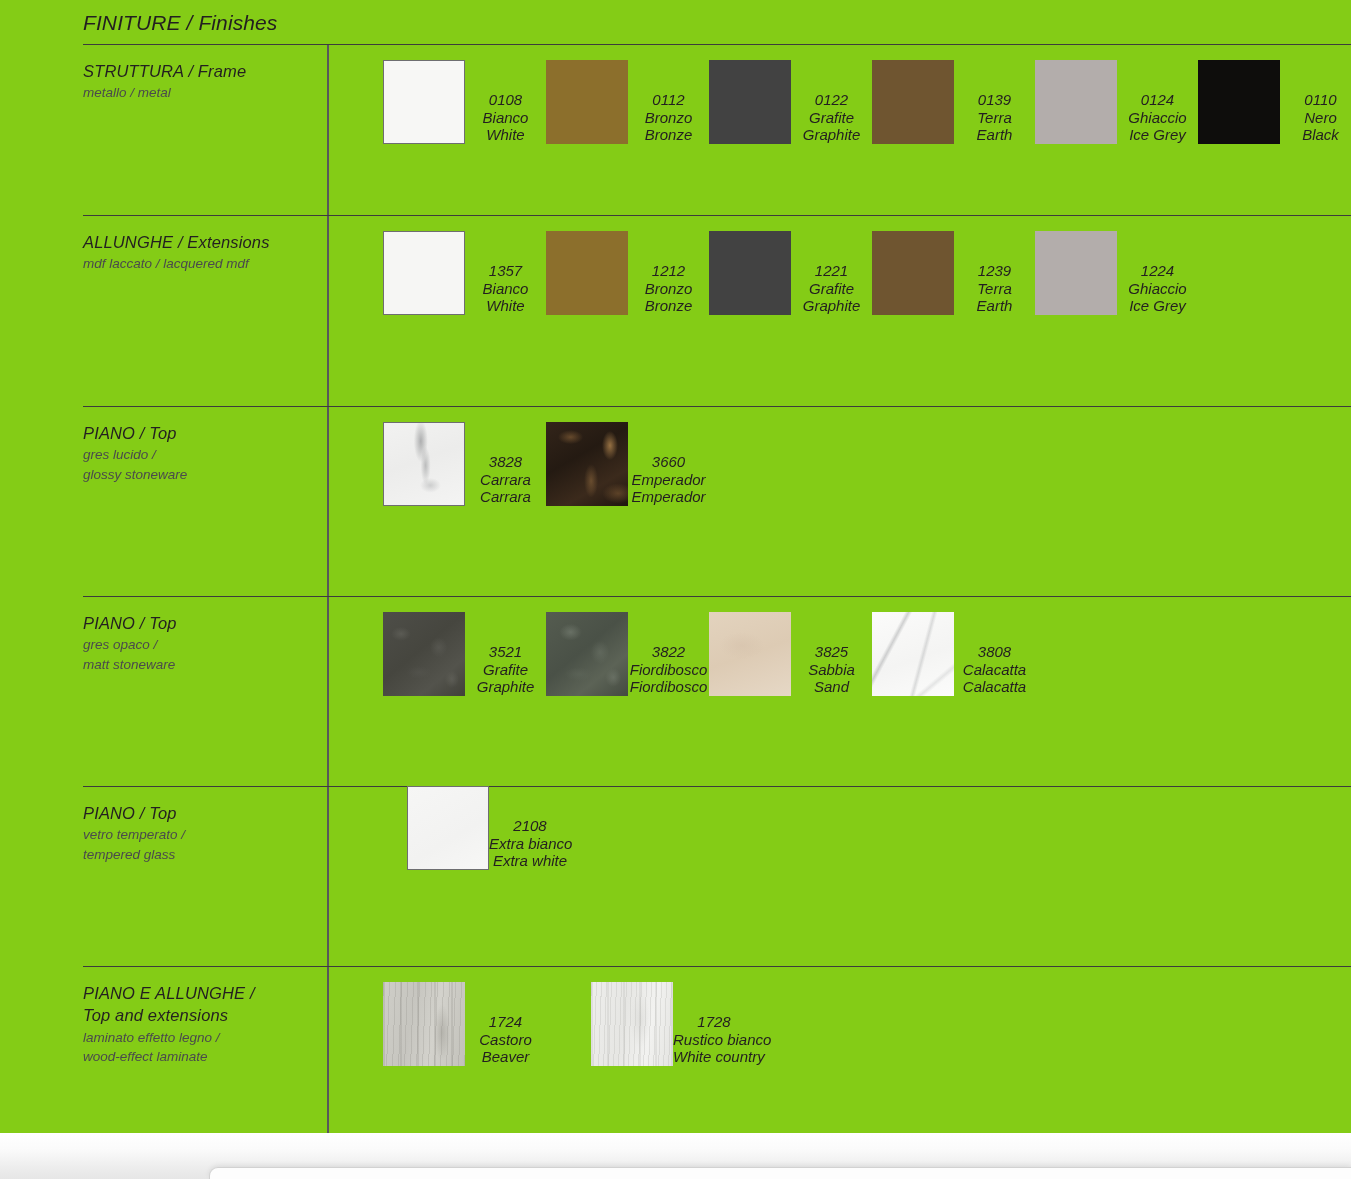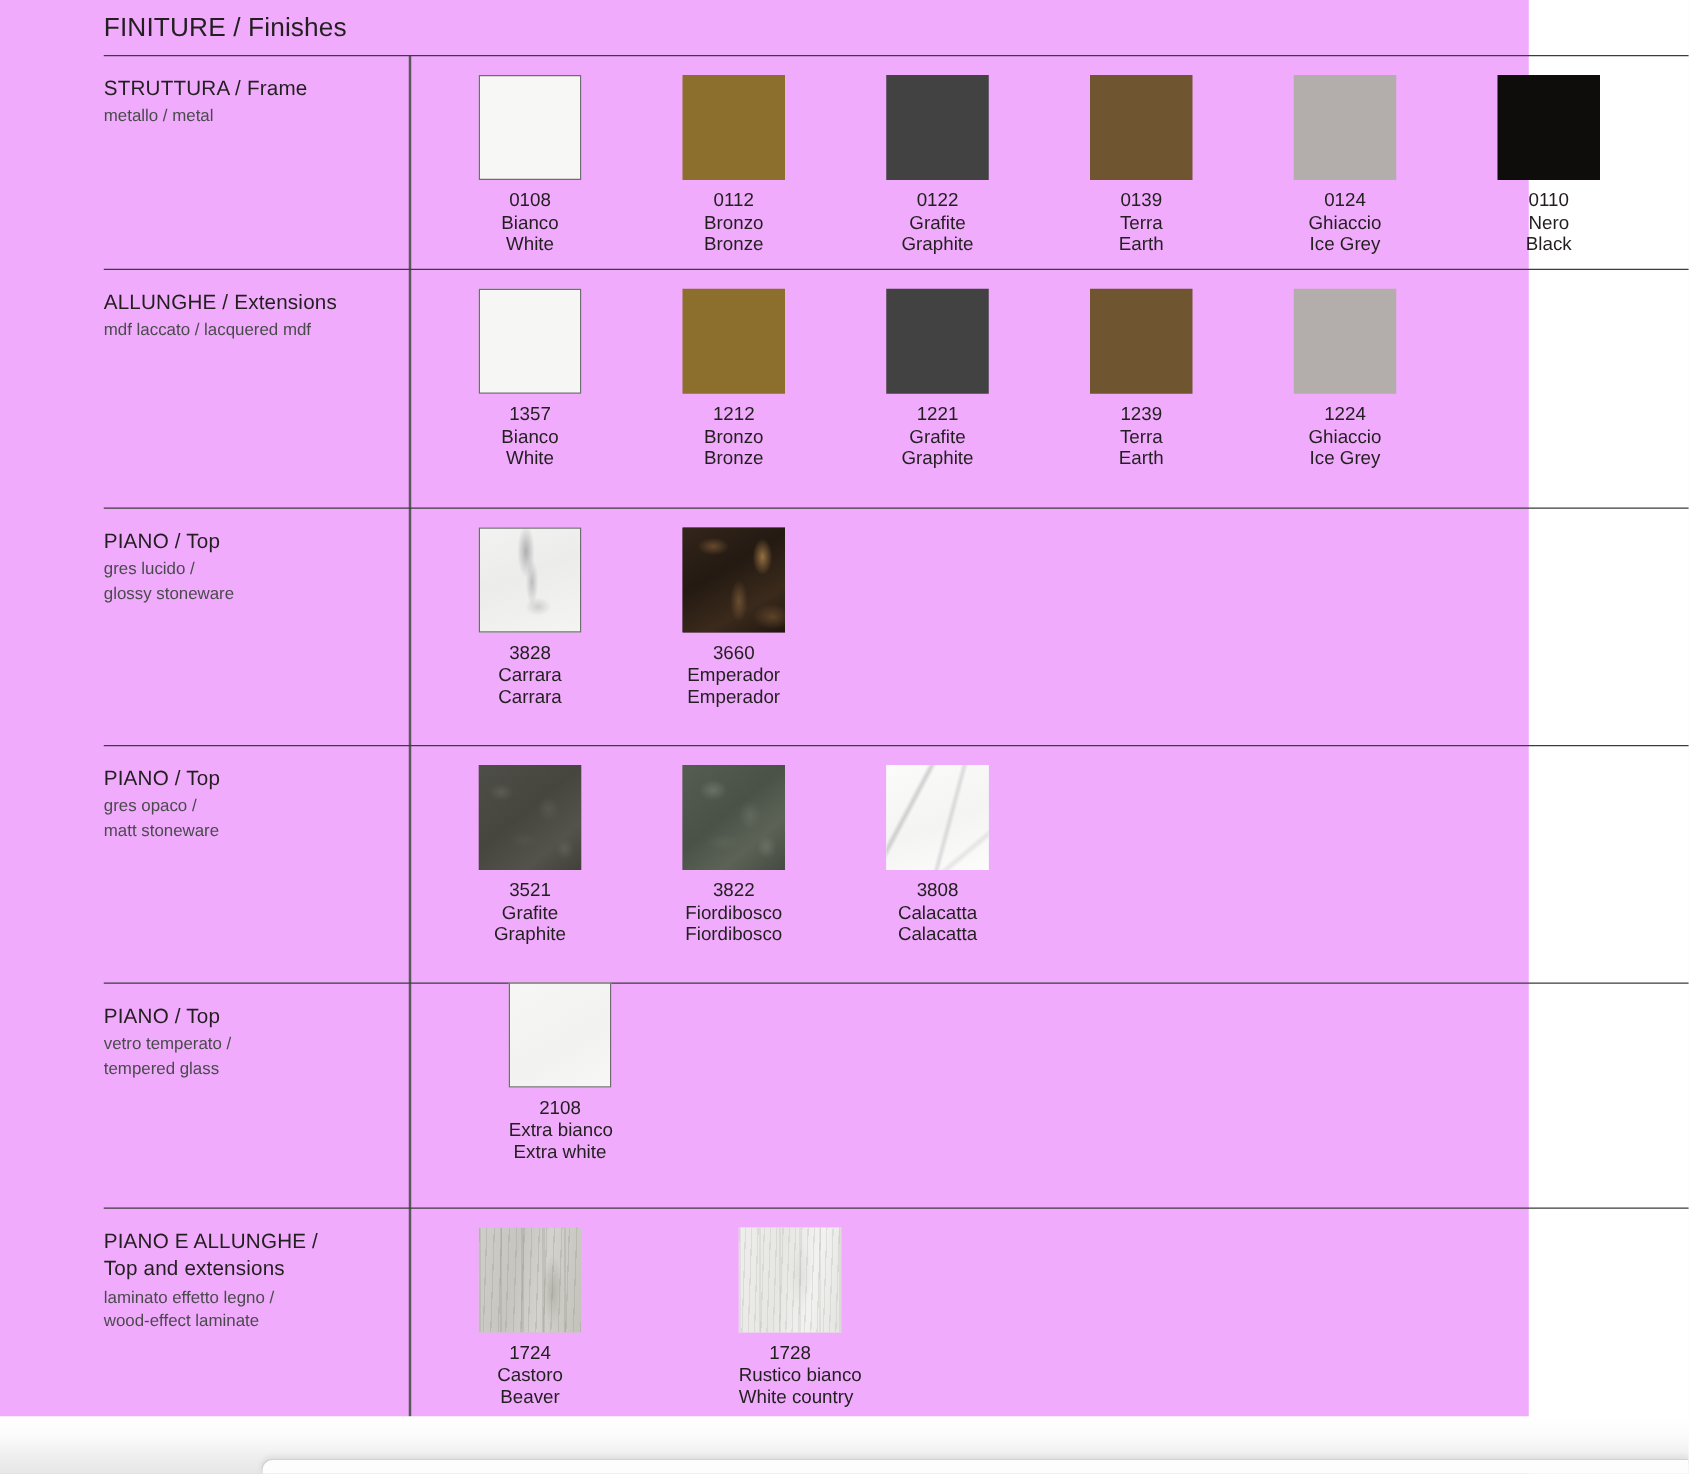--- a/index.html
+++ b/index.html
@@ -7,23 +7,24 @@
   html, body {
     width: 1351px;
     height: 1179px;
     background: #ffffff;
     font-family: "Liberation Sans", sans-serif;
     overflow: hidden;
   }
 
   #page {
     position: relative;
-    width: 1223px;
+    width: 1351px;
     height: 1179px;
-    background: #f0abfc;
+    background: #84cc16;
+    font-style: italic;
   }
 
   
   .doc-title {
     position: absolute;
     left: 83px;
     top: 11px;
     font-size: 21px;
     font-weight: 400;
     color: #231f20;
@@ -89,22 +90,22 @@
   .swatches {
     position: absolute;
     left: 383px;
     top: 0;
     display: flex;
   }
 
   .swatch-cell {
     width: 163px;
     display: flex;
-    flex-direction: column;
-    align-items: flex-start;
+    flex-direction: row;
+    align-items: flex-end;
   }
 
   .chip {
     width: 82px;
     height: 84px;
     position: relative;
     overflow: hidden;
     flex: none;
   }
 
@@ -438,20 +439,30 @@
               <div class="chip" style="background: rgb(79, 86, 74);">
                 <div class="tex tex-fiordibosco"></div>
               </div>
               <div class="chip-caption">
                 <span class="code">3822</span>
                 <span class="name-it">Fiordibosco</span>
                 <span class="name-en">Fiordibosco</span>
               </div>
             </div>
             <div class="swatch-cell">
+              <div class="chip" style="background: rgb(224, 207, 185);">
+                <div class="tex tex-sabbia"></div>
+              </div>
+              <div class="chip-caption">
+                <span class="code">3825</span>
+                <span class="name-it">Sabbia</span>
+                <span class="name-en">Sand</span>
+              </div>
+            </div>
+            <div class="swatch-cell">
               <div class="chip" style="background: rgb(247, 247, 246);">
                 <div class="tex tex-calacatta"></div>
               </div>
               <div class="chip-caption">
                 <span class="code">3808</span>
                 <span class="name-it">Calacatta</span>
                 <span class="name-en">Calacatta</span>
               </div>
             </div>
           </div>

